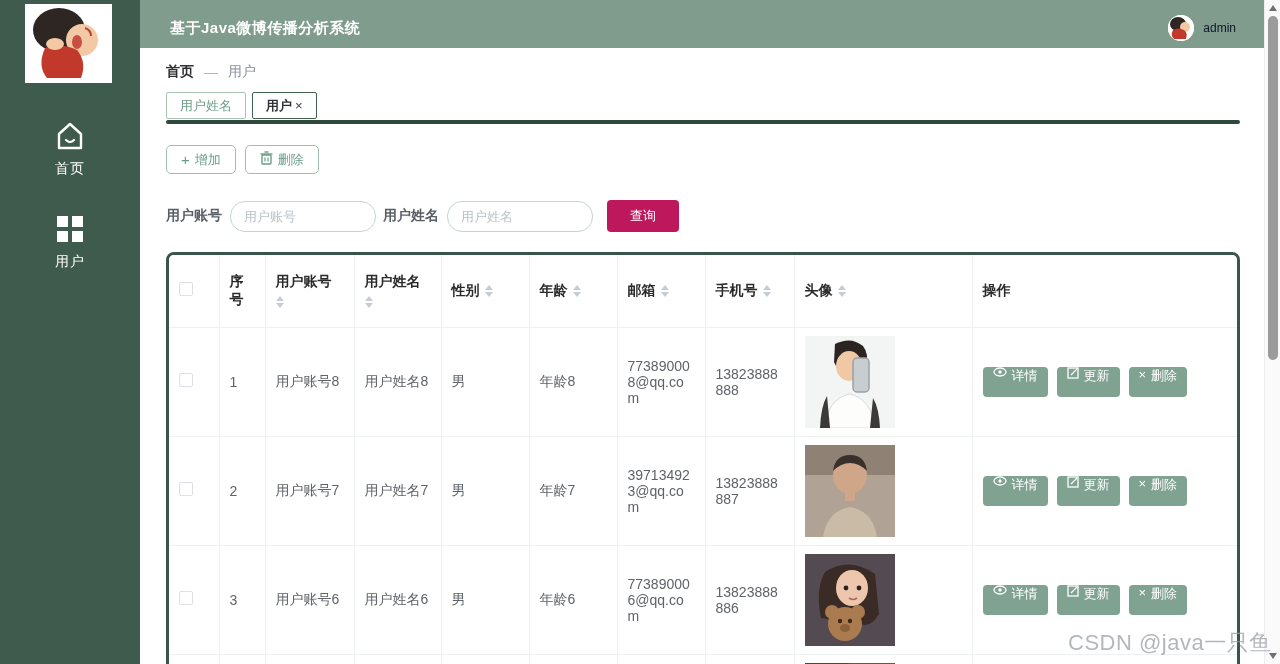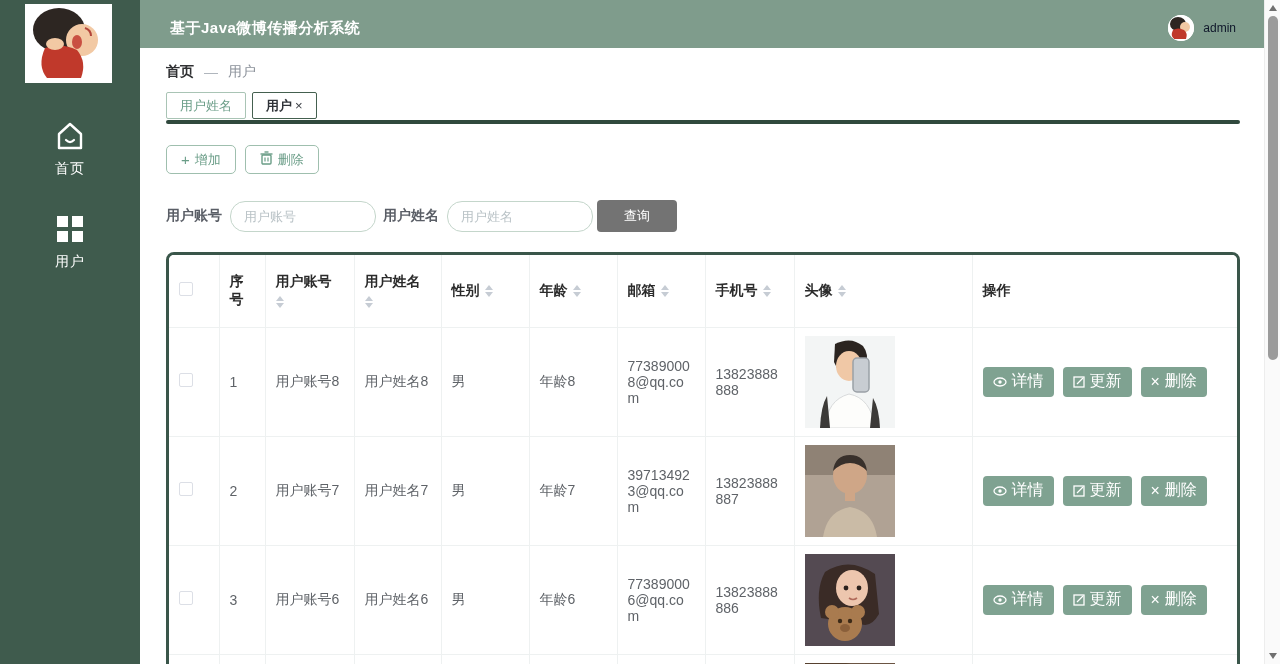--- a/index.html
+++ b/index.html
@@ -41,21 +41,21 @@
   .toolbar { position:absolute; left:26px; top:97px; display:flex; gap:9px; }
   .tool-btn { height:29px; padding:0 14px; display:flex; align-items:center; gap:5px; background:#fff;
     border:1px solid #9fbfae; border-radius:5px; color:#6a9d87; font-size:13px; cursor:pointer; }
   .tool-btn .plus-glyph { font-size:15px; }
 
   .search-row { position:absolute; left:26px; top:152px; display:flex; align-items:center; }
   .search-label { font-size:14px; color:#5a5e66; font-weight:bold; }
   .search-input { width:146px; height:31px; margin-left:8px; border:1px solid #c4d6cb; border-radius:15px;
     padding:0 13px; font-size:13px; color:#333; outline:none; font-family:inherit; }
   .search-input::placeholder { color:#b9c2c6; }
-  .query-btn { margin-left:4px; width:80px; height:32px; background:#737373; color:#fff; border:none;
+  .query-btn { margin-left:14px; width:72px; height:32px; background:#be185d; color:#fff; border:none;
     border-radius:4px; font-size:13px; cursor:pointer; font-family:inherit; }
 
   
   .table-wrap { position:absolute; left:26px; top:204px; width:1074px; border:3px solid #3a564a; border-radius:8px;
     background:#fff; overflow:hidden; }
   table { border-collapse:collapse; table-layout:fixed; width:1068px; }
   th, td { border-right:1px solid #eef1f1; border-bottom:1px solid #eef1f1; font-size:14px;
     padding:8px 10px; text-align:left; vertical-align:middle; word-break:break-all; background:#fff; }
   th:last-child, td:last-child { border-right:none; }
   th { height:72px; color:#2b2b2b; font-weight:bold; }
@@ -63,22 +63,22 @@
   .th-flex { display:flex; align-items:center; gap:5px; flex-wrap:wrap; }
   .sort-caret { display:inline-flex; flex-direction:column; gap:2px; cursor:pointer; }
   .sort-caret i { display:block; width:0; height:0; border-left:4px solid transparent; border-right:4px solid transparent; }
   .sort-caret .up { border-bottom:5px solid #c6ccd4; }
   .sort-caret .down { border-top:5px solid #c6ccd4; }
   .row-checkbox { width:14px; height:14px; border:1px solid #dcdfe6; border-radius:2px; background:#fff;
     appearance:none; -webkit-appearance:none; cursor:pointer; display:inline-block; }
   .avatar-cell img, .avatar-img { display:block; }
   .avatar-img { width:90px; height:92px; }
   .ops { display:flex; gap:9px; }
-  .op-btn { height:30px; padding:0 10px; display:flex; align-items:center; gap:5px; background:#7fa291;
-    border:none; border-radius:4px; color:#fff; font-size:16px; cursor:pointer; font-family:inherit; white-space:nowrap; }
+  .op-btn { height:30px; padding:0 10px; display:flex; align-items:flex-start; gap:5px; background:#7fa291;
+    border:none; border-radius:4px; color:#fff; font-size:13px; cursor:pointer; font-family:inherit; white-space:nowrap; }
 
   
   .scrollbar { position:absolute; right:0; top:0; width:16px; height:664px; background:#fafafa;
     border-left:1px solid #ededed; z-index:20; }
   .sb-arrow { position:absolute; left:4px; width:0; height:0; border-left:4px solid transparent; border-right:4px solid transparent; }
   .sb-arrow.up { top:5px; border-bottom:6px solid #6f6f6f; }
   .sb-arrow.down { bottom:5px; border-top:6px solid #6f6f6f; }
   .sb-thumb { position:absolute; left:3px; top:16px; width:10px; height:344px; background:#9b9b9b; border-radius:5px; cursor:pointer; }
 
   .watermark { position:absolute; left:1068px; top:628px; font-size:22px; color:#9aa0a6; opacity:.75;
@@ -441,14 +441,15 @@
       </table>
     </div>
   </div>
 
   <div class="scrollbar">
     <span class="sb-arrow up"></span>
     <span class="sb-thumb"></span>
     <span class="sb-arrow down"></span>
   </div>
 
+  <div class="watermark">CSDN @java一只鱼</div>
 
 </div>
 
 </body></html>

